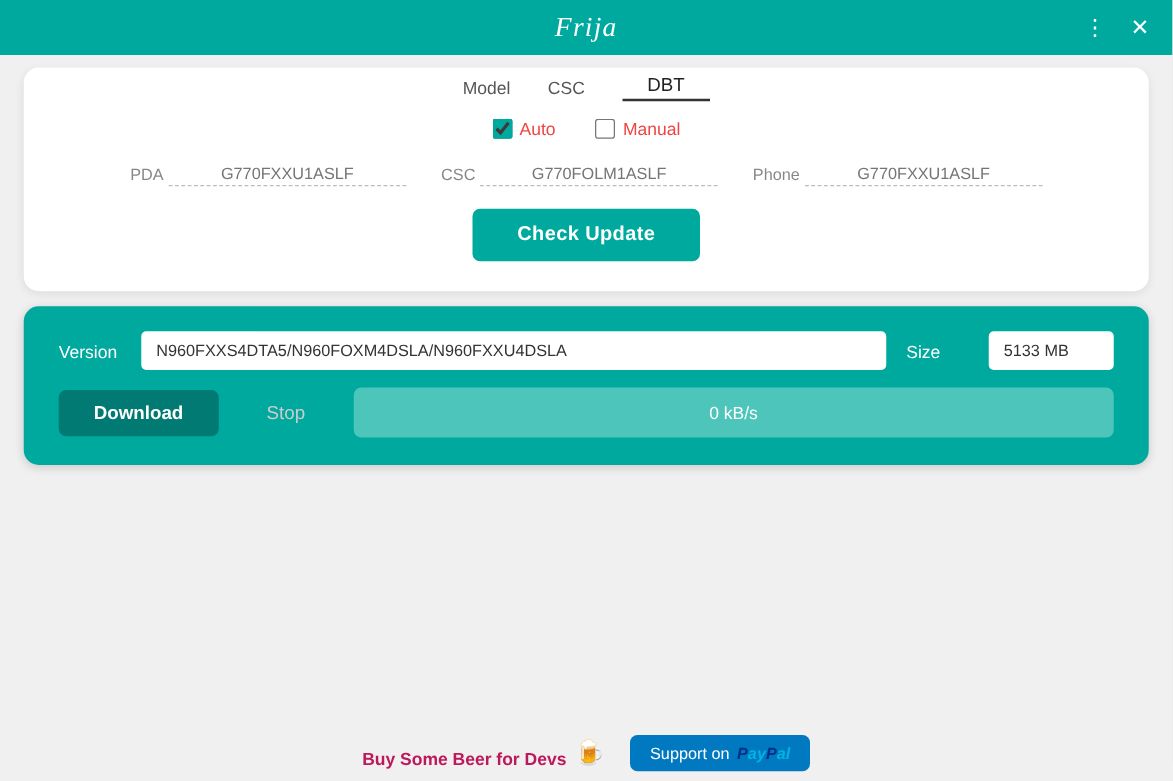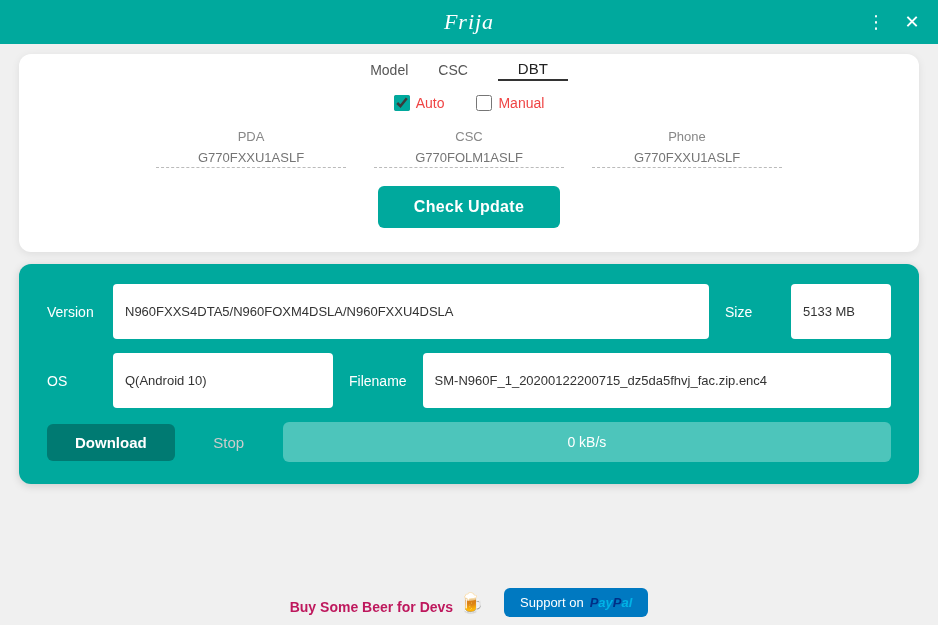--- a/index.html
+++ b/index.html
@@ -121,21 +121,21 @@
 
     .version-row {
       display: flex;
       align-items: center;
       justify-content: center;
       gap: 28px;
       margin-bottom: 18px;
     }
     .version-field {
       display: flex;
-      flex-direction: column;
+      flex-direction: row;
       align-items: center;
       gap: 4px;
     }
     .version-label {
       font-size: 13px;
       color: #888;
     }
     .version-input {
       border: none;
       border-bottom: 1px dashed #bbb;
@@ -182,21 +182,21 @@
     .info-label {
       font-size: 14px;
       color: white;
       font-weight: 500;
       min-width: 50px;
     }
     .info-input {
       background: white;
       border: none;
       border-radius: 4px;
-      padding: 20px 12px;
+      padding: 8px 12px;
       font-size: 13px;
       color: #333;
       outline: none;
     }
     .info-input-wide {
       flex: 1;
     }
     .info-input-medium {
       width: 220px;
     }
@@ -340,26 +340,20 @@
 
   <div class="bottom-card">
 
     <div class="info-row">
       <span class="info-label">Version</span>
       <input class="info-input info-input-wide" type="text" value="N960FXXS4DTA5/N960FOXM4DSLA/N960FXXU4DSLA" style="">
       <span class="info-label">Size</span>
       <input class="info-input info-input-short2" type="text" value="5133 MB" style="">
     </div>
 
-    <div class="info-row">
-      <span class="info-label">OS</span>
-      <input class="info-input info-input-medium" type="text" value="Q(Android 10)" style="">
-      <span class="info-label">Filename</span>
-      <input class="info-input info-input-wide" type="text" value="SM-N960F_1_20200122200715_dz5da5fhvj_fac.zip.enc4" style="">
-    </div>
 
     <div class="action-row">
       <button class="download-btn">Download</button>
       <button class="stop-btn">Stop</button>
       <div class="progress-bar-container">
         <span class="progress-text">0 kB/s</span>
       </div>
     </div>
 
   </div>

